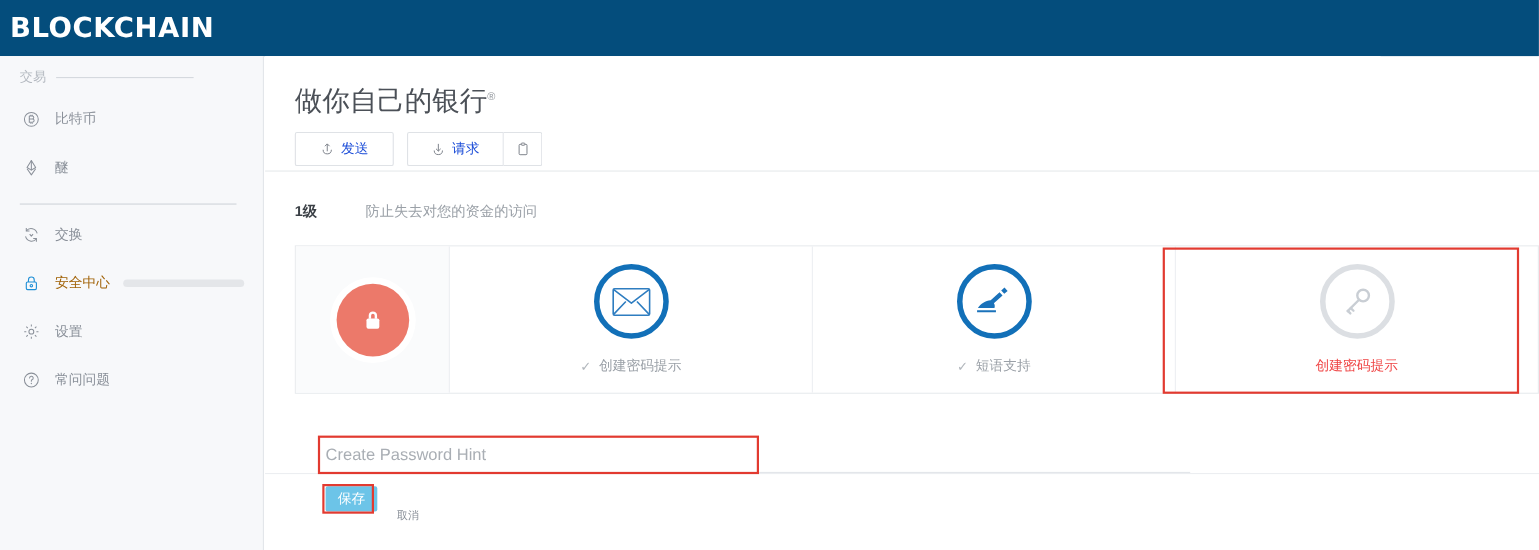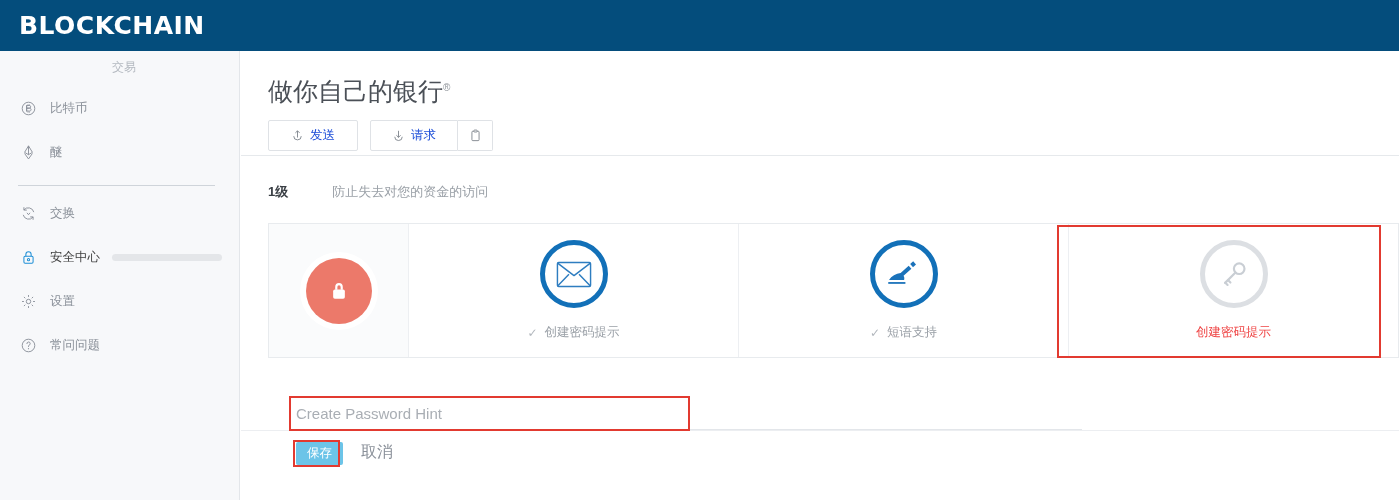--- a/index.html
+++ b/index.html
@@ -14,21 +14,21 @@
   #app { position: relative; width: 1399px; height: 500px; }
 
   
   .topbar {
     position: absolute; left: 0; top: 0;
     width: 1399px; height: 51px;
     background: #044d7c;
     display: flex; align-items: center;
   }
   .brand {
-    margin-left: 19px;
+    margin-left: 9px;
     color: #ffffff;
     font-size: 25px;
     font-weight: bold;
     letter-spacing: 0.5px;
     font-family: "DejaVu Sans", "Liberation Sans", sans-serif;
   }
 
   
   .sidebar {
     position: absolute; left: 0; top: 51px;
@@ -48,28 +48,27 @@
     display: flex; align-items: center; justify-content: center;
     margin-right: 12px;
     flex: 0 0 20px;
   }
   .nav-icon svg { display: block; }
   .nav-label {
     font-size: 12.5px;
     color: #8a9099;
     white-space: nowrap;
   }
-  .nav-item.active .nav-label { color: #404040; }
+  .nav-item.active .nav-label { color: #a16207; }
 
   .group-head {
     display: flex; align-items: center;
     padding-left: 18px;
     height: 22px;
     margin-top: 8px;
-    flex-direction: column;
   }
   .group-label {
     font-size: 12px; color: #b4b9c0;
     margin-right: 9px; white-space: nowrap;
   }
   .group-rule {
     height: 1px; background: #d5d9de; flex: 0 0 125px;
   }
   .nav-sep {
     height: 1px; background: #cfd4da;
@@ -196,22 +195,23 @@
   .save-btn {
     height: 23px; padding: 0 11px;
     background: #6cc4e8; color: #ffffff;
     border: none; border-radius: 2px;
     font-size: 12.5px; cursor: pointer;
     font-family: "Liberation Sans", "DejaVu Sans", sans-serif;
     display: flex; align-items: center;
   }
   .cancel-btn {
     margin-left: 18px;
-    font-size: 16px; color: #8a9099;
+    font-size: 10px; color: #8a9099;
     cursor: pointer;
+    margin-top: 20px;
   }
 
   .hr-bottom {
     position: absolute; left: 241px; top: 430px;
     width: 1158px; height: 1px; background: #eceef1;
   }
 
   
   .anno {
     position: absolute;

